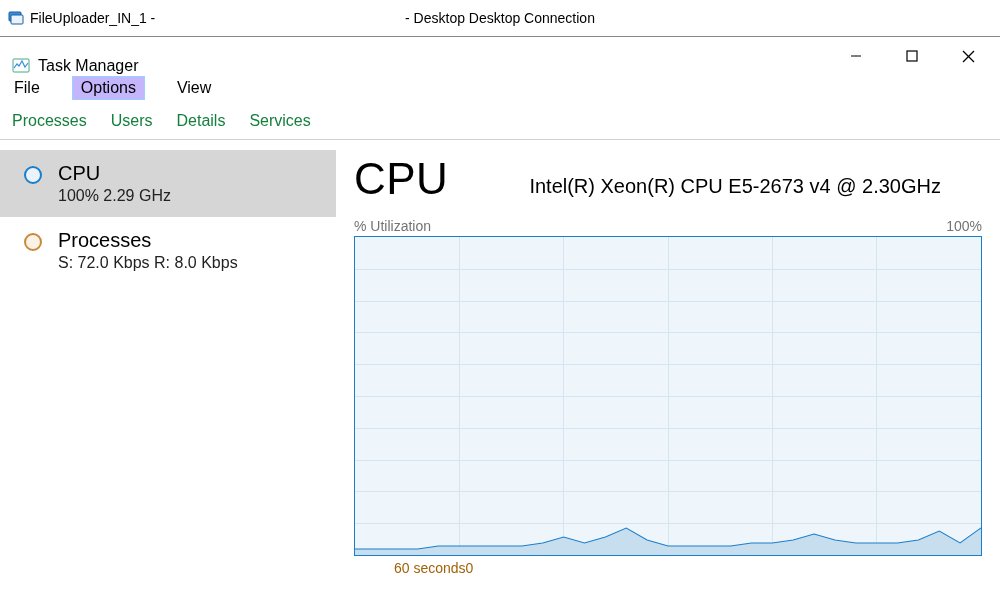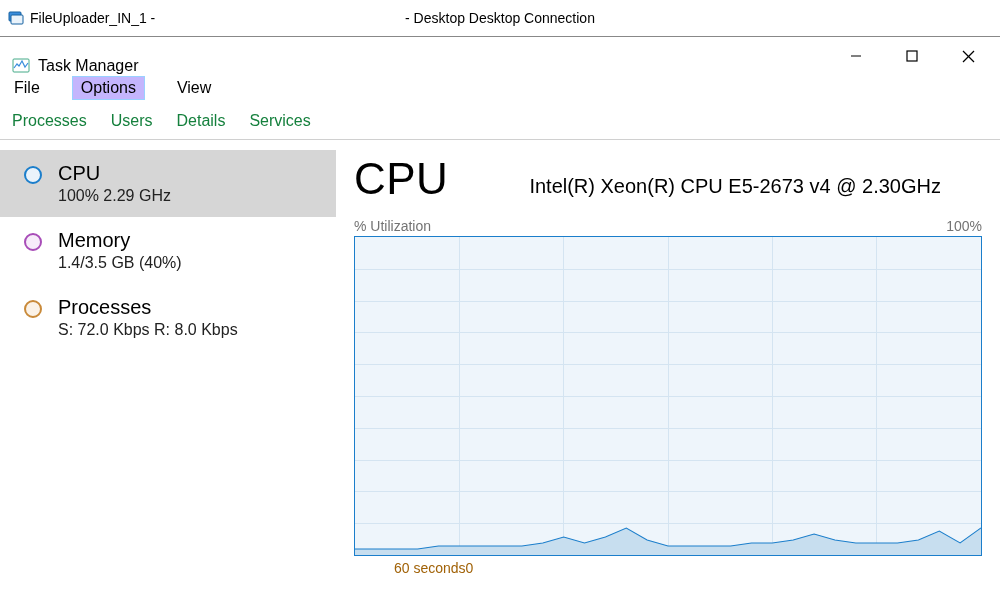--- a/index.html
+++ b/index.html
@@ -246,27 +246,20 @@
   <div class="side">
 
     <div class="side-item selected">
       <div class="side-icon cpu"></div>
       <div class="side-texts">
         <span class="side-title">CPU</span>
         <span class="side-sub">100%  2.29 GHz</span>
       </div>
     </div>
 
-    <div class="side-item">
-      <div class="side-icon mem"></div>
-      <div class="side-texts">
-        <span class="side-title">Memory</span>
-        <span class="side-sub">1.4/3.5 GB (40%)</span>
-      </div>
-    </div>
 
     <div class="side-item">
       <div class="side-icon eth"></div>
       <div class="side-texts">
         <span class="side-title">Processes</span>
         <span class="side-sub">S: 72.0 Kbps  R: 8.0 Kbps</span>
       </div>
     </div>
 
   </div>

